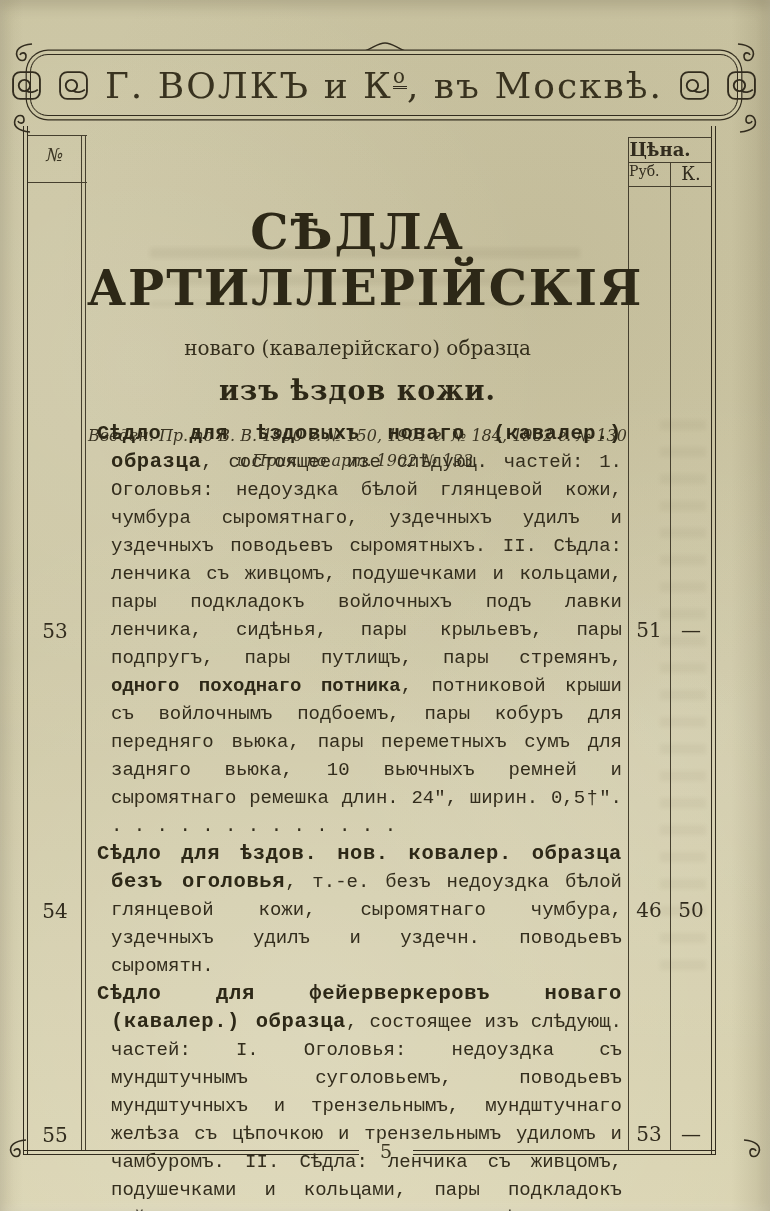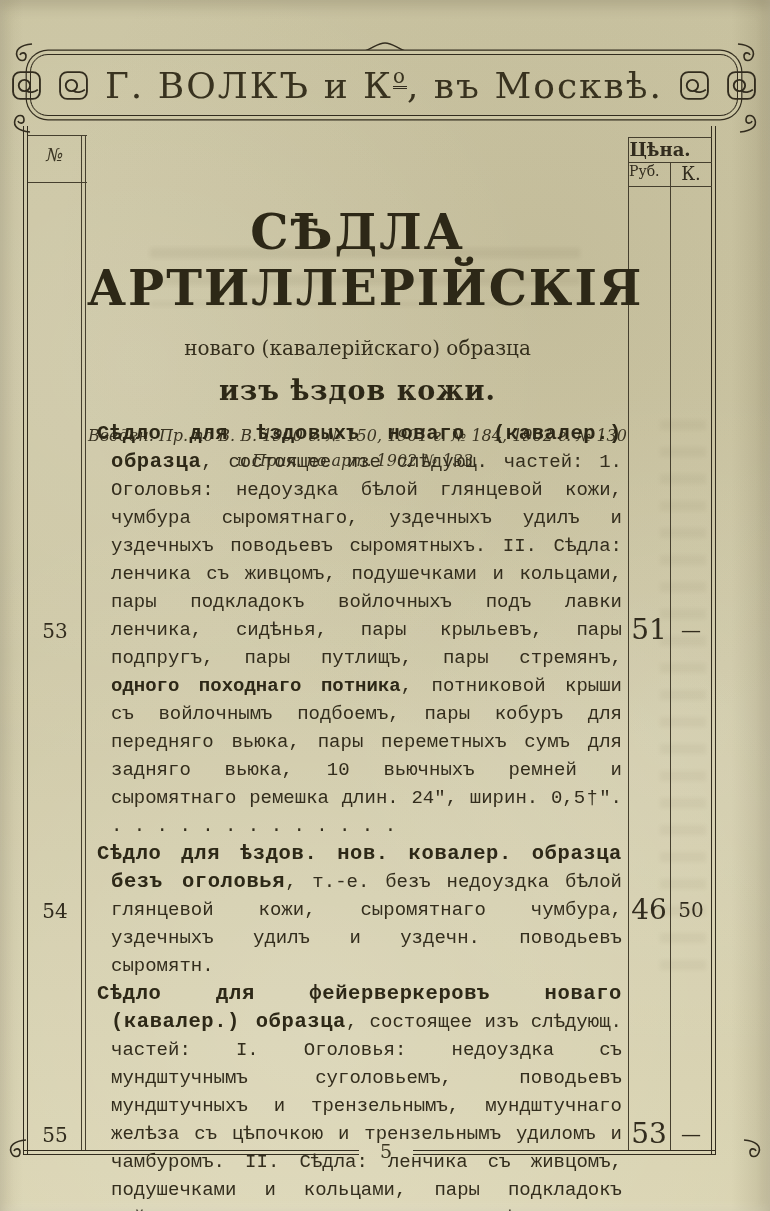--- a/index.html
+++ b/index.html
@@ -86,21 +86,21 @@
   
   .rows{position:absolute;left:23px;top:420px;width:693px;}
   .item-row{display:flex;align-items:center;}
   .col-num{flex:0 0 64px;text-align:center;font-size:20px;line-height:28px;padding-top:1px;}
   .col-txt{flex:0 0 541px;padding:0 6px 0 10px;}
   .col-txt p{margin:0;padding-left:14px;text-indent:-14px;text-align:justify;
     font-size:19px;line-height:28px;color:#332d1d;font-family:Liberation Mono, monospace;}
   .seg-lead{font-weight:bold;font-size:20.5px;letter-spacing:.6px;word-spacing:2px;color:#2d2817;}
   .seg-bold{font-weight:bold;color:#2d2817;}
   .col-rub{flex:0 0 42px;display:flex;align-items:flex-end;justify-content:center;
-    font-size:28px;line-height:28px;}
+    font-size:20px;line-height:28px;}
   .col-kop{flex:0 0 42px;display:flex;align-items:flex-end;justify-content:center;
     font-size:20px;line-height:28px;}
 
   .curl{position:absolute;width:22px;height:24px;}
   .curl svg{display:block;width:100%;height:100%;}
   .flipx{transform:scaleX(-1);}
 </style>
 </head>
 <body>
 

